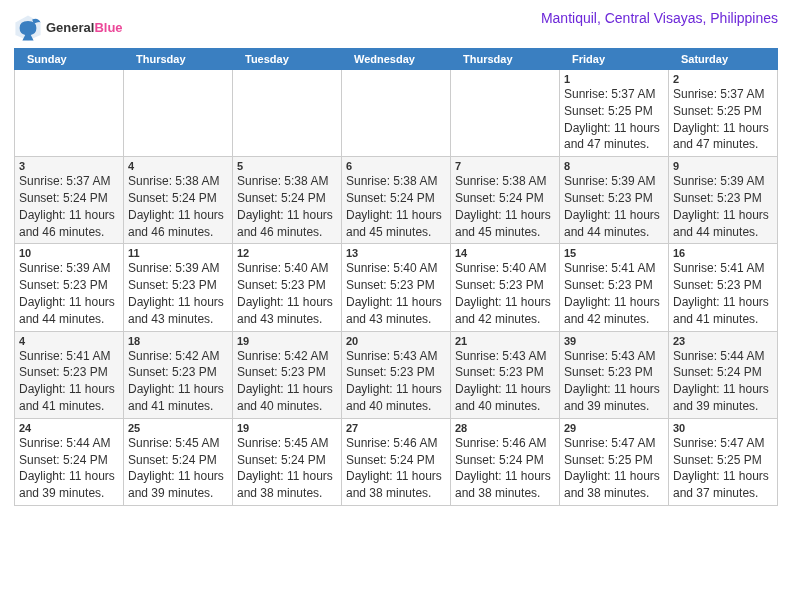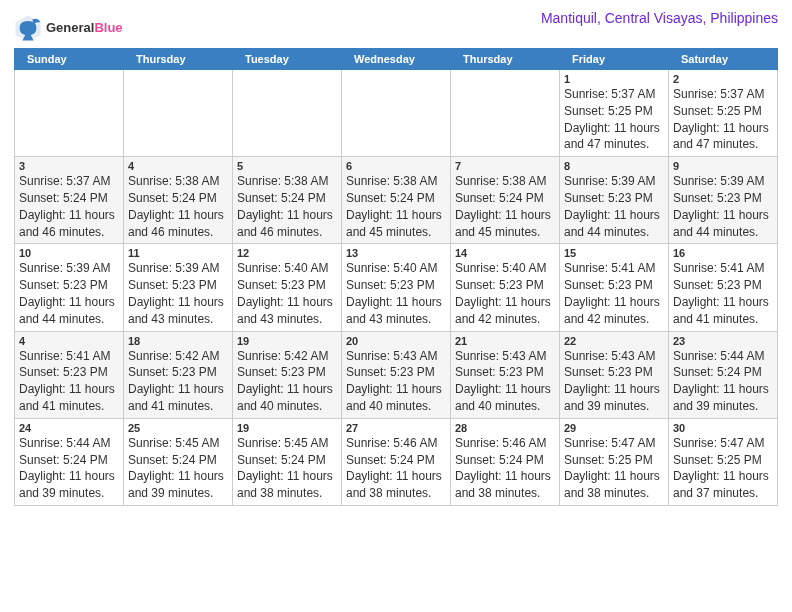--- a/index.html
+++ b/index.html
@@ -285,21 +285,21 @@
 and 40 minutes.</div>
           </td>
           <td>
             <span class="day-number">21</span>
             <div class="day-info" style="white-space: pre-line;">Sunrise: 5:43 AM
 Sunset: 5:23 PM
 Daylight: 11 hours
 and 40 minutes.</div>
           </td>
           <td>
-            <span class="day-number">22</span>
+            <span class="day-number">39</span>
             <div class="day-info" style="white-space: pre-line;">Sunrise: 5:43 AM
 Sunset: 5:23 PM
 Daylight: 11 hours
 and 39 minutes.</div>
           </td>
           <td>
             <span class="day-number">23</span>
             <div class="day-info" style="white-space: pre-line;">Sunrise: 5:44 AM
 Sunset: 5:24 PM
 Daylight: 11 hours

